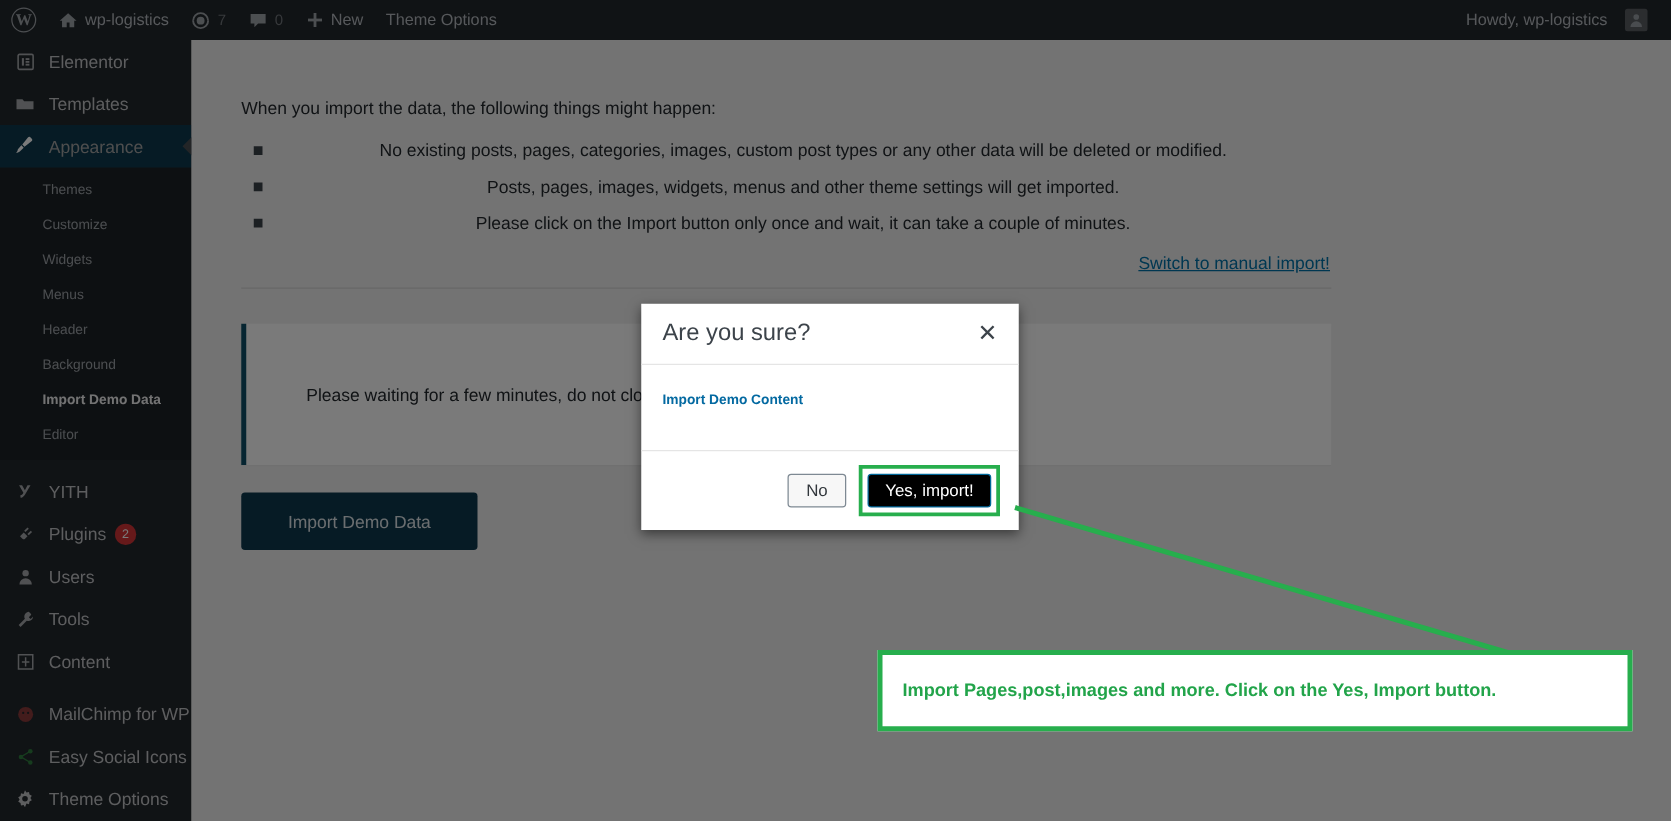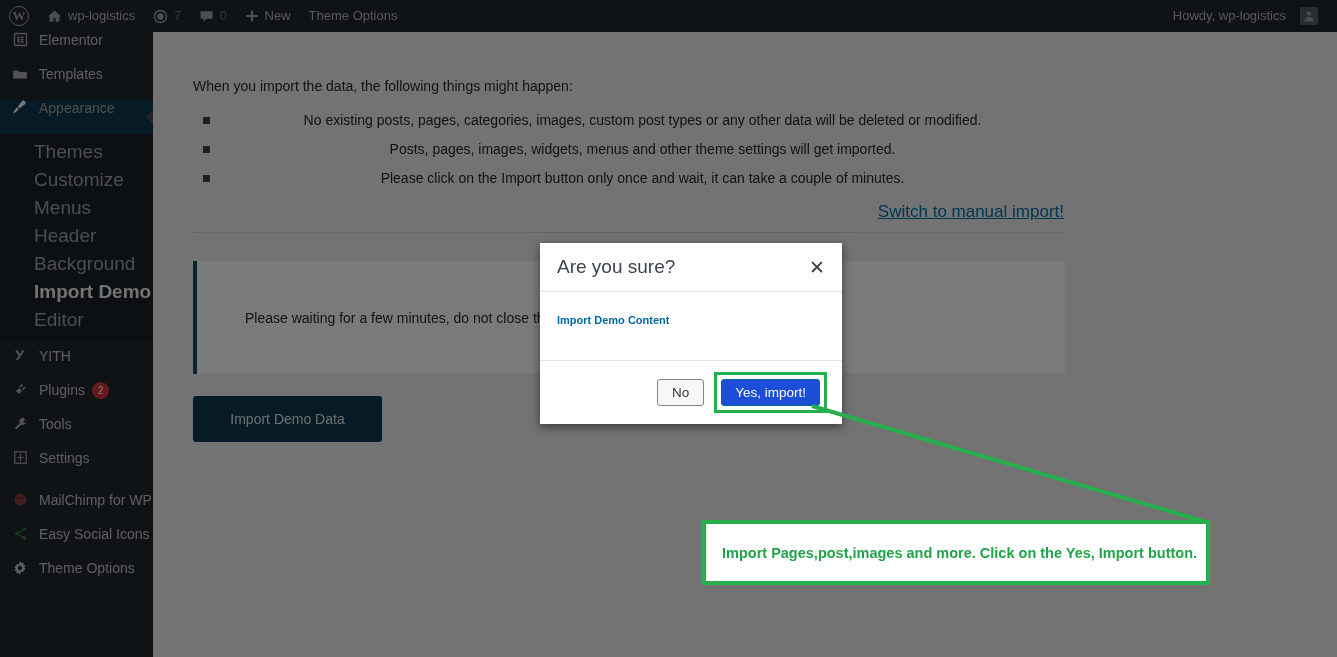--- a/index.html
+++ b/index.html
@@ -29,32 +29,32 @@
   .count-badge { font-size:12px; color:#72777c; }
   .avatar-sq { width:18px; height:18px; background:#5a5f63; margin-left:8px; border-radius:2px;
                display:flex; align-items:center; justify-content:center; }
 
   
   #sidebar {
     position:absolute; top:32px; left:0; width:153px; height:625px;
     background:#23282d; z-index:40; overflow:hidden;
   }
   .mi {
-    position:relative; display:flex; align-items:flex-start; height:34px;
+    position:relative; display:flex; align-items:center; height:34px;
     padding-left:10px; color:#c3c4c7; font-size:14px; white-space:nowrap;
   }
   .mi .mi-ico { width:20px; min-width:20px; margin-right:9px; display:flex; align-items:center; justify-content:center; color:#a7aaad; }
   .mi.current { background:#0e3a4f; color:#a3a3a3; }
   .mi.current .mi-ico { color:#fff; }
   .mi.current::after {
     content:""; position:absolute; right:-1px; top:50%; transform:translateY(-50%);
     border-style:solid; border-width:8px 8px 8px 0; border-color:transparent #4a4f53 transparent transparent;
   }
   .submenu { background:#1d2327; padding:4px 0 6px 0; }
-  .sub-item { padding:6px 0 6px 34px; color:#9ea3a8; font-size:19px; line-height:16px; white-space:nowrap; }
+  .sub-item { padding:6px 0 6px 34px; color:#9ea3a8; font-size:11px; line-height:16px; white-space:nowrap; }
   .sub-item.current { color:#f0f0f1; font-weight:bold; }
   .menu-sep { height:8px; }
   .badge-plug {
     display:inline-flex; align-items:center; justify-content:center;
     min-width:17px; height:17px; border-radius:10px; background:#d63638; color:#fff;
     font-size:10px; margin-left:7px; padding:0 5px;
   }
 
   
   #content {
@@ -64,21 +64,21 @@
   .intro { font-size:14px; color:#23282d; margin-top:18px; }
   ul.bullets { list-style:none; margin:16px 0 0 0; padding:0; }
   ul.bullets li {
     position:relative; padding-left:27px; font-size:14px; color:#23282d;
     margin-bottom:9px; line-height:20px;text-align:center;
   }
   ul.bullets li::before {
     content:""; position:absolute; left:10px; top:7px; width:7px; height:7px; background:#3c434a;
   }
   .manual-row { text-align:right; margin-top:14px; padding-right:1px; }
-  .manual-link { color:#0073aa; font-size:17px; text-decoration:underline; }
+  .manual-link { color:#0073aa; font-size:14px; text-decoration:underline; }
   hr.rule { border:0; border-top:1px solid #d6d6d6; margin:10px 0 0 0; }
 
   .notice {
     margin-top:28px; background:#fff; border-left:4px solid #0e4f66;
     padding:24px 14px; box-shadow:0 1px 1px rgba(0,0,0,.04);
     min-height:113px; display:flex; align-items:center;
   }
   .notice p { font-size:14px; color:#23282d; padding-left:34px; }
 
   .btn-import {
@@ -89,21 +89,21 @@
   }
 
   
   #overlay {
     position:absolute; top:0; left:0; width:1337px; height:657px;
     background:rgba(0,0,0,.52); z-index:70;
   }
 
   
   #modal {
-    position:absolute; left:540px; top:243px; width:302px;
+    position:absolute; left:513px; top:243px; width:302px;
     background:#fff; z-index:90; box-shadow:0 3px 9px rgba(0,0,0,.5);
   }
   .modal-head {
     display:flex; align-items:center; padding:13px 15px 13px 17px;
     border-bottom:1px solid #e5e5e5;
   }
   .modal-title { font-size:19px; color:#3c434a; font-weight:normal; flex:1; }
   .modal-close {
     font-size:19px; line-height:1; color:#3c434a; background:none; border:none;
     cursor:pointer; padding:0 2px; font-family:"Liberation Sans", sans-serif;
@@ -113,29 +113,29 @@
     border-top:1px solid #e5e5e5; padding:11px 15px; display:flex;
     justify-content:flex-end; align-items:center; gap:10px;
   }
   .btn-no {
     background:#f7f7f7; border:1px solid #7e8993; color:#32373c;
     border-radius:3px; padding:5px 14px; font-size:13.5px; cursor:pointer;
     font-family:"Liberation Sans", sans-serif;
   }
   .yes-wrap { position:relative; padding:4px; border:3px solid #27ae4d; background:transparent; }
   .btn-yes {
-    background:#1d4ed8; border:1px solid #006799; color:#fff;
+    background:#000000; border:1px solid #006799; color:#fff;
     border-radius:3px; padding:5px 13px; font-size:13.5px; cursor:pointer;
     font-family:"Liberation Sans", sans-serif; display:block;
   }
 
   
   #anno-svg { position:absolute; left:0; top:0; width:1337px; height:657px; z-index:95; pointer-events:none; }
   #anno-box {
-    position:absolute; left:702px; top:520px; width:508px; height:65px;
+    position:absolute; left:702px; top:520px; width:604px; height:65px;
     background:#fff; border:4px solid #27ae4d; z-index:96;
     display:flex; align-items:center;
   }
   #anno-box .anno-text {
     color:#22a44a; font-size:14.5px; font-weight:bold; padding-left:16px; white-space:nowrap;
   }
 </style>
 </head>
 <body>
 
@@ -235,20 +235,21 @@
           <path d="M16.8 2.4 c.8.8.6 1.8-.3 2.5 l-7 5.5 -2.2-2.2 5.6-7 c.7-.9 1.7-1 2.4-.3 z"></path>
           <path d="M6.4 9.1 l2.3 2.3 -3.4 3.4 c-1 1-2.6 1.8-4.1 1.9 .9-1 1.5-2.4 1.7-3.6 z"></path>
         </svg>
       </span>
       <span>Appearance</span>
     </div>
 
     <div class="submenu">
       <div class="sub-item">Themes</div>
       <div class="sub-item">Customize</div>
+      <div class="sub-item">Widgets</div>
       <div class="sub-item">Menus</div>
       <div class="sub-item">Header</div>
       <div class="sub-item">Background</div>
       <div class="sub-item current">Import Demo Data</div>
       <div class="sub-item">Editor</div>
     </div>
 
     <div class="menu-sep"></div>
 
     <div class="mi">
@@ -265,38 +266,47 @@
         <svg width="15" height="15" viewBox="0 0 20 20" fill="#a7aaad">
           <path d="M4 12 l4-4 4 4 -2.6 2.6 a2 2 0 0 1 -2.8 0 z"></path>
           <rect x="10" y="2.6" width="2" height="5" transform="rotate(45 11 5)"></rect>
           <rect x="13.4" y="6" width="2" height="5" transform="rotate(45 14.4 8.5)"></rect>
         </svg>
       </span>
       <span>Plugins</span>
       <span class="badge-plug">2</span>
     </div>
 
+    <div class="mi">
+      <span class="mi-ico">
+        <svg width="15" height="15" viewBox="0 0 20 20" fill="#a7aaad">
+          <circle cx="10" cy="6" r="3.4"></circle>
+            <path d="M3.4 18 a6.6 6.6 0 0 1 13.2 0 z"></path>
+        </svg>
+      </span>
+      <span>Users</span>
+    </div>
 
     <div class="mi">
       <span class="mi-ico">
         <svg width="15" height="15" viewBox="0 0 20 20" fill="#a7aaad">
           <path d="M13.6 2 a5 5 0 0 0 -4.4 7.4 L2.6 16 l2 2 6.6-6.6 A5 5 0 0 0 18 7 l-2.6 2.6 -2-2 L16 5 a5 5 0 0 0 -2.4-3 z"></path>
         </svg>
       </span>
       <span>Tools</span>
     </div>
 
     <div class="mi">
       <span class="mi-ico">
         <svg width="15" height="15" viewBox="0 0 20 20" fill="none" stroke="#a7aaad" stroke-width="1.6">
           <rect x="2.4" y="2.4" width="15.2" height="15.2"></rect>
           <path d="M10 5 v10 M6 10 h8" stroke-width="1.6"></path>
         </svg>
       </span>
-      <span>Settings</span>
+      <span>Content</span>
     </div>
 
     <div class="menu-sep"></div>
 
     <div class="mi">
       <span class="mi-ico">
         <svg width="15" height="15" viewBox="0 0 20 20" fill="#8c3b3b">
           <circle cx="10" cy="10" r="8"></circle>
           <circle cx="7.4" cy="8.4" r="1.2" fill="#23282d"></circle>
           <circle cx="12.6" cy="8.4" r="1.2" fill="#23282d"></circle>

